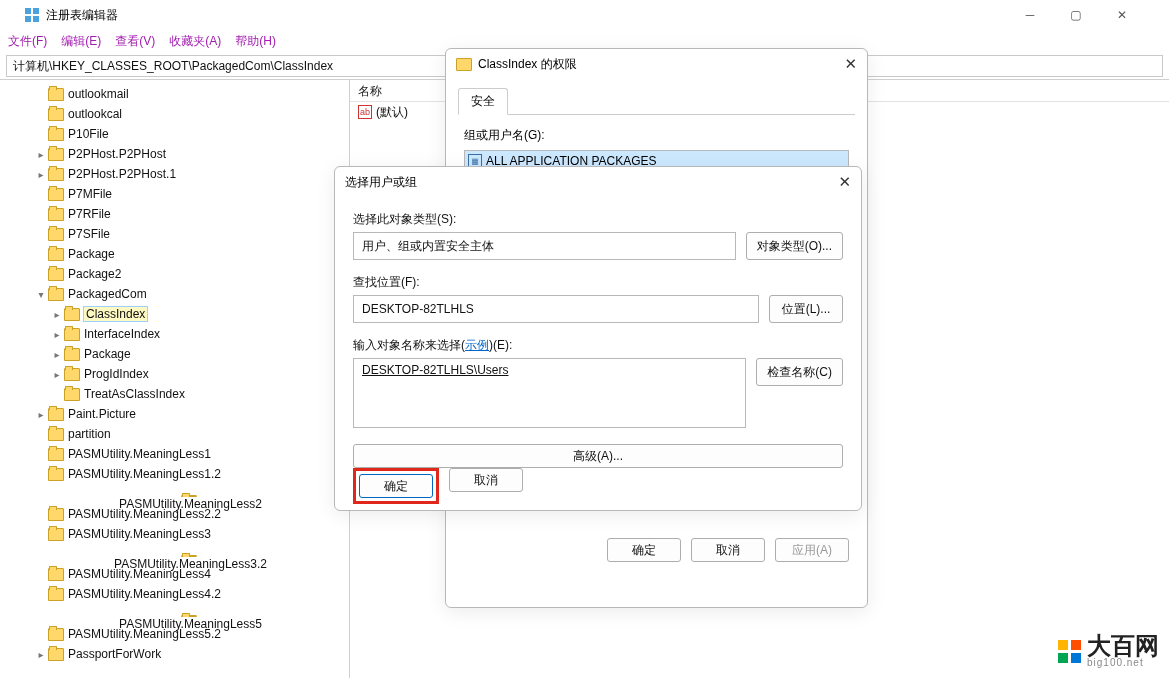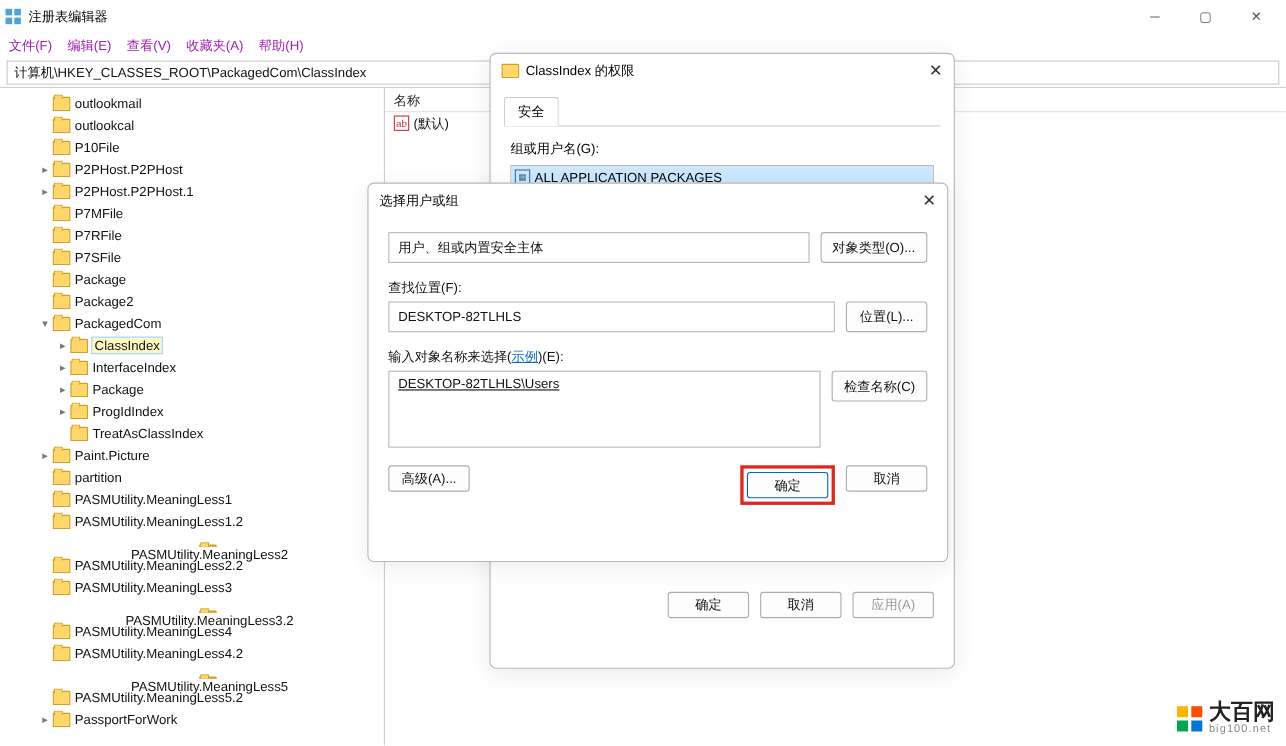--- a/index.html
+++ b/index.html
@@ -1,17 +1,17 @@
 <!DOCTYPE html>
 <html><head>
 <meta charset="utf-8">
 <style>
 *{box-sizing:border-box;margin:0;padding:0;font-family:"Microsoft YaHei","Segoe UI",sans-serif;font-size:12px;}
 body{background:#fff;width:1169px;height:678px;position:relative;overflow:hidden;}
-.titlebar{height:30px;display:flex;align-items:center;padding:0 4px;background:#fff;}
+.titlebar{height:30px;display:flex;align-items:center;padding:0 24px;background:#fff;}
 .titlebar .appicon{width:16px;height:16px;margin-right:6px;}
 .titlebar .title{color:#000;}
 .winctrl{margin-left:auto;display:flex;}
 .winctrl div{width:46px;height:30px;display:flex;align-items:center;justify-content:center;color:#555;}
 .menubar{height:23px;display:flex;align-items:center;padding:0 8px;gap:14px;color:#a21caf;}
 .addressbar{height:22px;border:1px solid #c9c9c9;margin:2px 6px;padding:1px 6px;color:#111;display:flex;align-items:center;}
 .main{display:flex;height:calc(100% - 30px - 23px - 26px);border-top:1px solid #d0d0d0;}
 .tree{width:350px;border-right:1px solid #d0d0d0;overflow:hidden;padding:4px 2px;}
 .tree-item{display:flex;align-items:center;height:20px;white-space:nowrap;color:#111;}
 .tree-item .exp{width:14px;text-align:center;color:#777;font-size:10px;}
@@ -39,30 +39,30 @@
 .wbtn.dis{color:#9a9a9a;}
 .seldlg{left:334px;top:166px;width:528px;height:345px;z-index:10;}
 .seldlg .body{padding:14px 18px;}
 .seldlg .group{margin-bottom:14px;}
 .seldlg .gl{color:#111;margin-bottom:4px;}
 .seldlg .row{display:flex;gap:10px;align-items:flex-start;}
 .seldlg .fld{flex:1;border:1px solid #b8b8b8;height:28px;padding:4px 8px;display:flex;align-items:center;color:#111;}
 .seldlg .fld.tall{height:70px;align-items:flex-start;}
 .link{color:#0066cc;text-decoration:underline;}
 .undln{text-decoration:underline;}
-.seldlg .bottom{display:flex;justify-content:space-between;margin-top:16px;}
+.seldlg .bottom{display:flex;justify-content:space-between;margin-top:16px;flex-direction:column;}
 .redbox{border:3px solid #e1261c;padding:3px;}
 .watermark{position:absolute;right:10px;bottom:10px;display:flex;align-items:center;gap:6px;z-index:20;}
 .watermark .bars{display:grid;grid-template-columns:10px 10px;grid-template-rows:10px 10px;gap:3px;}
 .watermark .bars div:nth-child(1){background:#ffb400;}
 .watermark .bars div:nth-child(2){background:#ff4e00;}
 .watermark .bars div:nth-child(3){background:#00a651;}
 .watermark .bars div:nth-child(4){background:#0076d6;}
 .watermark .txt{display:flex;flex-direction:column;line-height:1;}
-.watermark .big{font-size:20px;font-weight:700;color:#222;}
+.watermark .big{font-size:24px;font-weight:700;color:#222;}
 .watermark .small{font-size:10px;color:#888;letter-spacing:1px;}
 </style>
 </head>
 <body>
 
 <div class="titlebar">
   <svg class="appicon" viewBox="0 0 16 16">
       <rect x="1" y="1" width="6" height="6" fill="#4aa3df"></rect>
       <rect x="9" y="1" width="6" height="6" fill="#4aa3df"></rect>
       <rect x="1" y="9" width="6" height="6" fill="#4aa3df"></rect>
@@ -273,20 +273,21 @@
   </div>
 </div>
 
 <div class="dialog seldlg">
   <div class="dlghdr">
     <span>选择用户或组</span>
     <span class="close">✕</span>
   </div>
   <div class="body">
     <div class="group">
+      <div class="gl">选择此对象类型(S):</div>
       <div class="row">
         <div class="fld">
             <span>用户、组或内置安全主体</span>
           </div>
         <div class="wbtn" style="height:28px">对象类型(O)...</div>
       </div>
     </div>
     <div class="group">
       <div class="gl">查找位置(F):</div>
       <div class="row">

